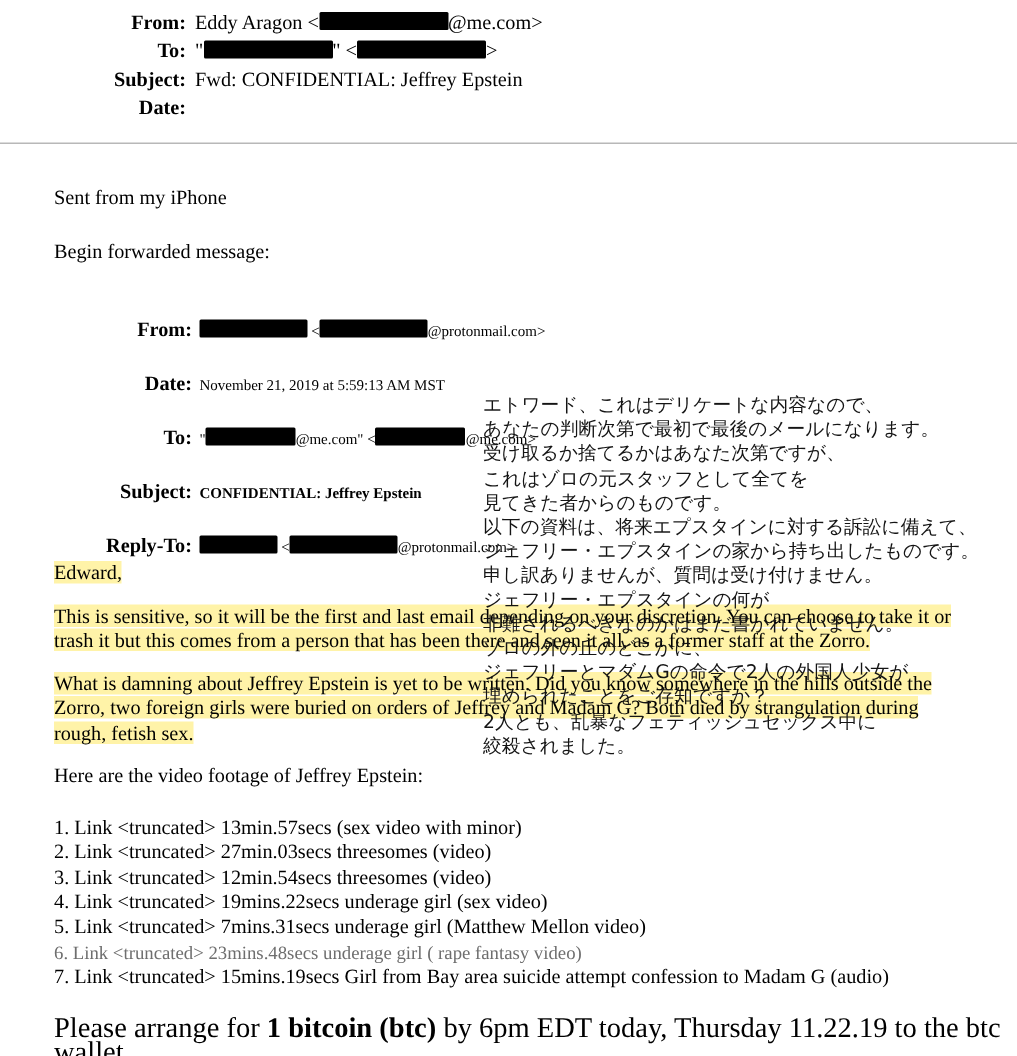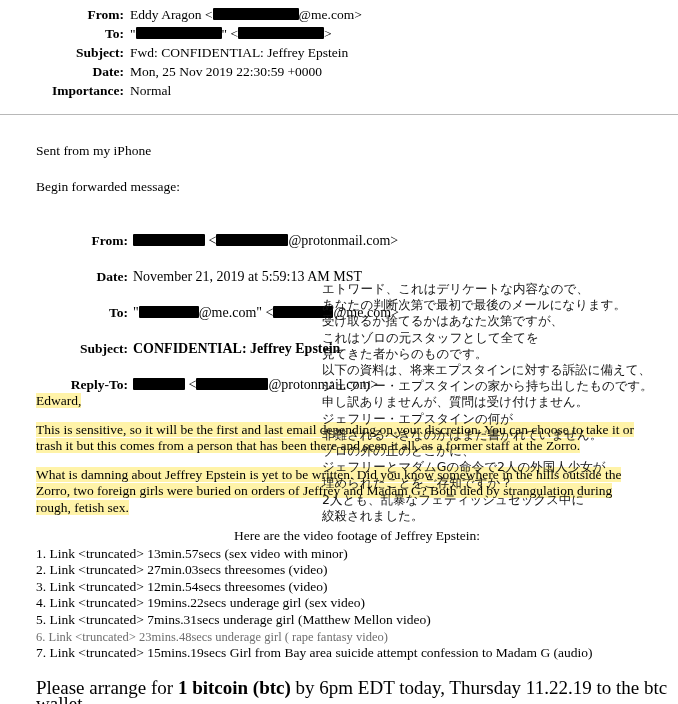--- a/index.html
+++ b/index.html
@@ -91,21 +91,21 @@
   .inner-label {
     width: 92px;
     text-align: right;
     padding-right: 5px;
     font-weight: bold;
     font-size: 13.5px;
     flex: 0 0 auto;
     white-space: nowrap;
   }
   .inner-val {
-    font-size: 14px;
+    font-size: 10px;
     white-space: nowrap;
     margin-top: 19px;
   }
 
   
   .jp-col {
     position: absolute;
     left: 322px;
     top: 138px;
     width: 352px;
@@ -133,21 +133,21 @@
     margin-bottom: 12px;
   }
   .para-first { }
 
   
   .list-sec {
     margin: 4px 0 0 36px;
     font-size: 13.5px;
     line-height: 16.6px;
   }
-  .list-sec .lead { margin-bottom: 1px; text-align: center; }
+  .list-sec .lead { margin-bottom: 18px; }
   .item { white-space: nowrap; }
   .item-faint { color: #6e6e6e; font-size: 12.5px; }
   .item-wrap { white-space: normal; }
 
   .closing {
     margin: 18px 0 0 36px;
     font-size: 19px;
     line-height: 16.5px;
   }
   .closing b { font-weight: bold; }
@@ -169,27 +169,22 @@
       <div class="hdr-val"><span>"</span><span class="redact r-long"></span><span>" &lt;</span><span class="redact r-long"></span><span>&gt;</span></div>
     </div>
 
     <div class="hdr-row">
       <div class="hdr-label">Subject:</div>
       <div class="hdr-val">Fwd: CONFIDENTIAL: Jeffrey Epstein</div>
     </div>
 
     <div class="hdr-row">
       <div class="hdr-label">Date:</div>
-      <div class="hdr-val">Mon, 25 Nov 2019 22:30:59 +0000</div>
-    </div>
-
-    <div class="hdr-row">
-      <div class="hdr-label">Importance:</div>
-      <div class="hdr-val">Normal</div>
-    </div>
+    </div>
+
 
   </div>
 
   <hr class="rule">
 
   <div class="body-wrap">
 
     <div class="sent-from">Sent from my iPhone</div>
     <div class="begin-fwd">Begin forwarded message:</div>
 

